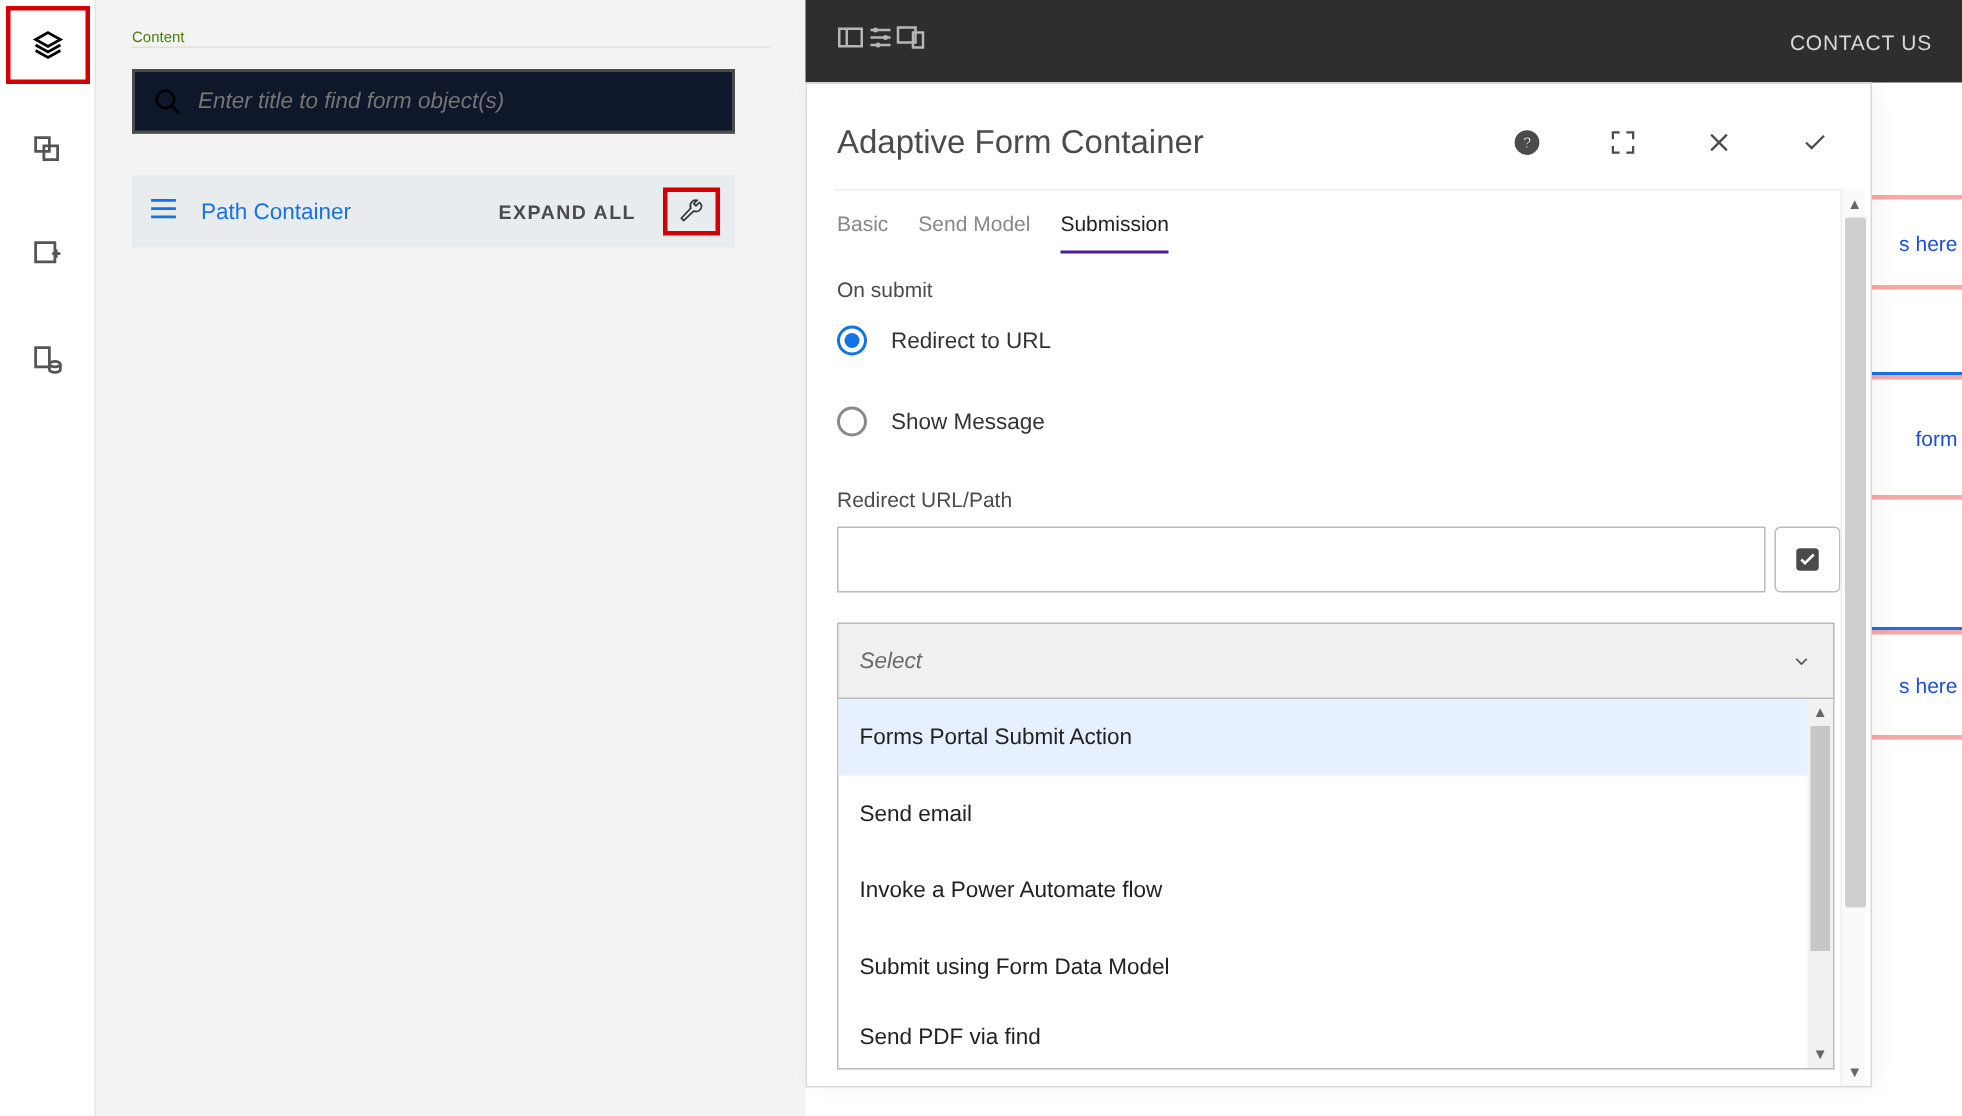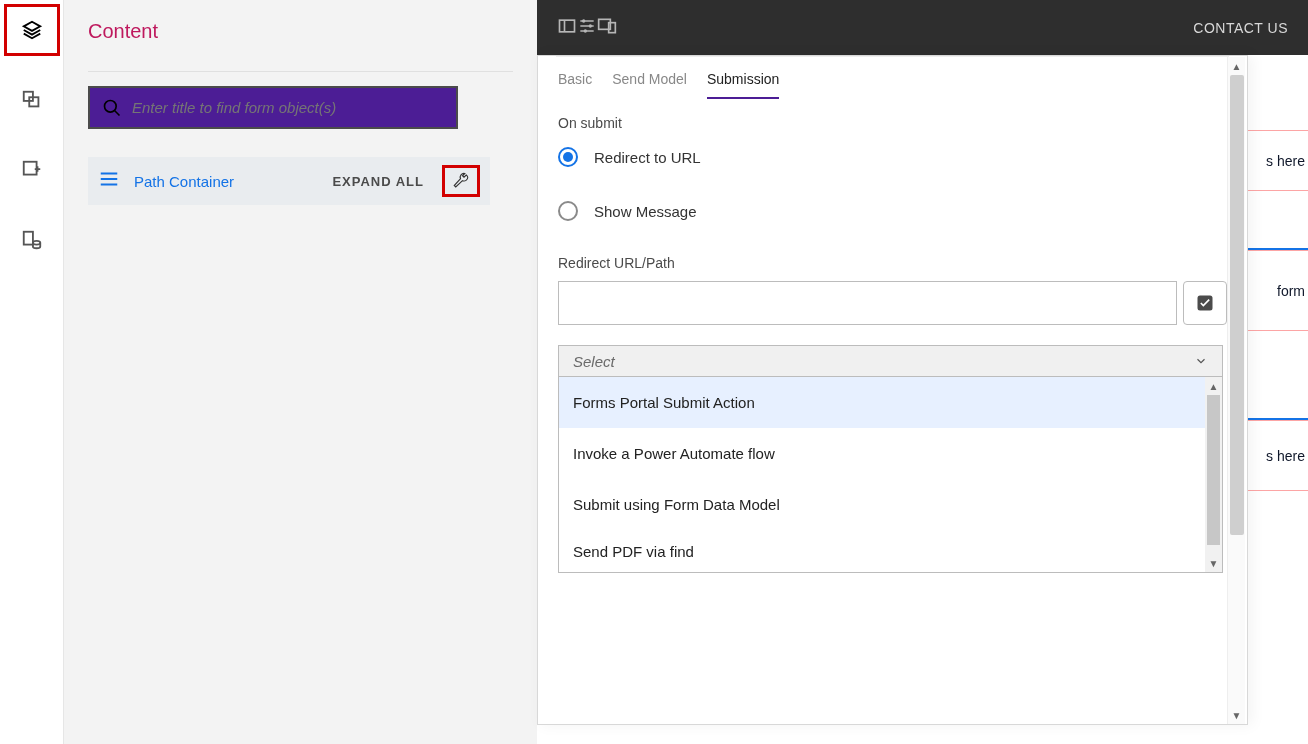--- a/index.html
+++ b/index.html
@@ -7,42 +7,42 @@
   .app { display: flex; width: 100%; height: 100%; }
 
   
   .rail { width: 64px; background: #fff; border-right: 1px solid #e6e6e6; display: flex; flex-direction: column; align-items: center; padding-top: 4px; gap: 18px; }
   .rail-btn { width: 56px; height: 52px; display: flex; align-items: center; justify-content: center; cursor: pointer; }
   .rail-btn svg { width: 22px; height: 22px; }
   .highlight-box { border: 3px solid #d20000; }
 
   
   .side-panel { width: 473px; background: #f3f3f3; padding: 20px 24px 0 24px; }
-  .side-title { font-size: 20px; color: #be185d; margin-bottom: 28px; }
+  .side-title { font-size: 10px; color: #4d7c0f; }
   .side-divider { border-top: 1px solid #e0e0e0; margin-bottom: 14px; }
-  .search-box { width: 370px; height: 43px; border: 2px solid #4b4b4b; display: flex; align-items: center; padding: 0 12px; background: #4c1d95; margin-bottom: 28px; }
+  .search-box { width: 402px; height: 43px; border: 2px solid #4b4b4b; display: flex; align-items: center; padding: 0 12px; background: #0f172a; margin-bottom: 28px; }
   .search-box svg { width: 20px; height: 20px; margin-right: 10px; flex: 0 0 auto; }
   .search-box input { border: none; outline: none; flex: 1; font-size: 15px; font-style: italic; color: #888; background: transparent; }
   .tree-item { width: 402px; height: 48px; background: #e9ecef; display: flex; align-items: center; padding: 0 10px; gap: 14px; }
   .tree-icon svg { width: 22px; height: 22px; }
   .tree-label { color: #1473e6; font-size: 15px; flex: 1; }
   .expand-all { font-size: 13px; font-weight: 700; letter-spacing: 1px; color: #4b4b4b; margin-right: 4px; }
   .wrench-btn { width: 38px; height: 32px; display: flex; align-items: center; justify-content: center; cursor: pointer; }
   .wrench-btn svg { width: 18px; height: 18px; }
 
   
   .main-area { flex: 1; position: relative; background: #fff; }
   .topbar { height: 55px; background: #2e2e2e; color: #b6b6b6; display: flex; align-items: center; padding: 0 20px; }
   .topbar svg { width: 20px; height: 20px; fill: #b6b6b6; }
   .topbar-spacer { flex: 1; }
   .contact-us { font-size: 14px; letter-spacing: 0.5px; color: #d8d8d8; }
 
   
   .canvas-hints { position: absolute; right: 0; top: 130px; display: flex; flex-direction: column; }
-  .hint-row { height: 60px; border-top: 1px solid #fca5a5; width: 60px; display: flex; align-items: center; justify-content: flex-end; padding-right: 3px; color: #0f172a; font-size: 14px; }
+  .hint-row { height: 60px; border-top: 3px solid #fca5a5; width: 60px; display: flex; align-items: center; justify-content: flex-end; padding-right: 3px; color: #1d4ed8; font-size: 14px; }
   .hint-row.active { border-bottom: 2px solid #1473e6; }
 
   
   .dialog { position: absolute; top: 55px; left: 0; width: 711px; height: 670px; background: #fff; border: 1px solid #d8d8d8; box-shadow: 4px 0 14px rgba(0,0,0,0.05); display: flex; flex-direction: column; }
   .dialog-head { display: flex; align-items: center; padding: 22px 20px 14px 20px; }
   .dialog-title { font-size: 22px; color: #4b4b4b; font-weight: 400; flex: 1; }
   .dialog-actions { display: flex; gap: 30px; align-items: center; }
   .dialog-actions .ico { width: 34px; height: 34px; display: flex; align-items: center; justify-content: center; cursor: pointer; }
   .dialog-actions svg { width: 18px; height: 18px; stroke: #4b4b4b; fill: none; }
   .dialog-sep { border-top: 1px solid #eee; margin: 0 18px; }
@@ -64,21 +64,21 @@
   .radio { width: 20px; height: 20px; border: 2px solid #1473e6; border-radius: 50%; display: flex; align-items: center; justify-content: center; }
   .radio.off { border-color: #8a8a8a; }
   .radio .dot { width: 10px; height: 10px; background: #1473e6; border-radius: 50%; }
   .radio-text { font-size: 15px; color: #333; }
 
   .field-row { display: flex; gap: 6px; margin-bottom: 20px; }
   .text-input { flex: 1; height: 44px; border: 1px solid #bcbcbc; background: #fff; padding: 0 10px; font-size: 14px; }
   .check-btn { width: 44px; height: 44px; border: 1px solid #bcbcbc; border-radius: 4px; display: flex; align-items: center; justify-content: center; cursor: pointer; }
   .check-btn svg { width: 20px; height: 20px; }
 
-  .select-box { width: 665px; height: 32px; border: 1px solid #bcbcbc; background: #f0f0f0; display: flex; align-items: center; padding: 0 14px; cursor: pointer; }
+  .select-box { width: 665px; height: 51px; border: 1px solid #bcbcbc; background: #f0f0f0; display: flex; align-items: center; padding: 0 14px; cursor: pointer; }
   .select-box span { flex: 1; font-style: italic; color: #6a6a6a; font-size: 15px; }
   .select-box svg { width: 14px; height: 14px; }
 
   .dropdown { position: relative; width: 665px; border: 1px solid #bcbcbc; border-top: none; background: #fff; }
   .dropdown-scroll { position: absolute; right: 0; top: 0; width: 17px; height: 100%; background: #f1f1f1; display: flex; flex-direction: column; align-items: center; }
   .dd-thumb { position: absolute; top: 18px; width: 13px; left: 2px; height: 150px; background: #c7c7c7; }
   .dd-item { height: 51px; display: flex; align-items: center; padding: 0 14px; font-size: 15px; color: #222; cursor: pointer; }
   .dd-item:first-child { background: #e7f0ff; }
 </style>
 </head>
@@ -162,20 +162,46 @@
     <div class="canvas-hints">
       <div class="hint-row">s here</div>
       <div class="hint-row active"></div>
       <div class="hint-row" style="height:80px">form</div>
       <div class="hint-row active" style="height:90px"></div>
       <div class="hint-row" style="height:70px">s here</div>
       <div class="hint-row"></div>
     </div>
 
     <div class="dialog">
+      <div class="dialog-head">
+        <div class="dialog-title">Adaptive Form Container</div>
+        <div class="dialog-actions">
+          <span class="ico">
+              <svg viewBox="0 0 24 24">
+                <circle cx="12" cy="12" r="10" stroke="#4b4b4b" stroke-width="2" fill="#4b4b4b"></circle>
+                <text x="12" y="17" text-anchor="middle" font-size="14" fill="#fff" font-weight="bold">?</text>
+              </svg>
+            </span>
+          <span class="ico">
+              <svg viewBox="0 0 24 24">
+                <path d="M3 9V3h6M21 9V3h-6M3 15v6h6M21 15v6h-6" stroke="#4b4b4b" stroke-width="2"></path>
+              </svg>
+            </span>
+          <span class="ico">
+              <svg viewBox="0 0 24 24">
+                <path d="M5 5l14 14M19 5L5 19" stroke="#4b4b4b" stroke-width="2"></path>
+              </svg>
+            </span>
+          <span class="ico">
+              <svg viewBox="0 0 24 24">
+                <path d="M4 12l5 5L20 6" stroke="#4b4b4b" stroke-width="2"></path>
+              </svg>
+            </span>
+        </div>
+      </div>
       <div class="dialog-sep"></div>
 
       <div class="dialog-body-wrap">
         <div class="dialog-body">
           <div class="tabs">
             <div class="tab">Basic</div>
             <div class="tab">Send Model</div>
             <div class="tab active">Submission</div>
           </div>
 
@@ -204,20 +230,21 @@
           </div>
 
           <div class="select-box">
             <span>Select</span>
             <svg viewBox="0 0 24 24">
                 <path d="M6 9l6 6 6-6" stroke="#555" stroke-width="2" fill="none"></path>
               </svg>
           </div>
           <div class="dropdown">
             <div class="dd-item">Forms Portal Submit Action</div>
+            <div class="dd-item">Send email</div>
             <div class="dd-item">Invoke a Power Automate flow</div>
             <div class="dd-item">Submit using Form Data Model</div>
             <div class="dd-item" style="height:42px">Send PDF via find</div>
             <div class="dropdown-scroll">
               <div class="scroll-arrow">▲</div>
               <div class="dd-thumb"></div>
               <div style="flex:1"></div>
               <div class="scroll-arrow">▼</div>
             </div>
           </div>

